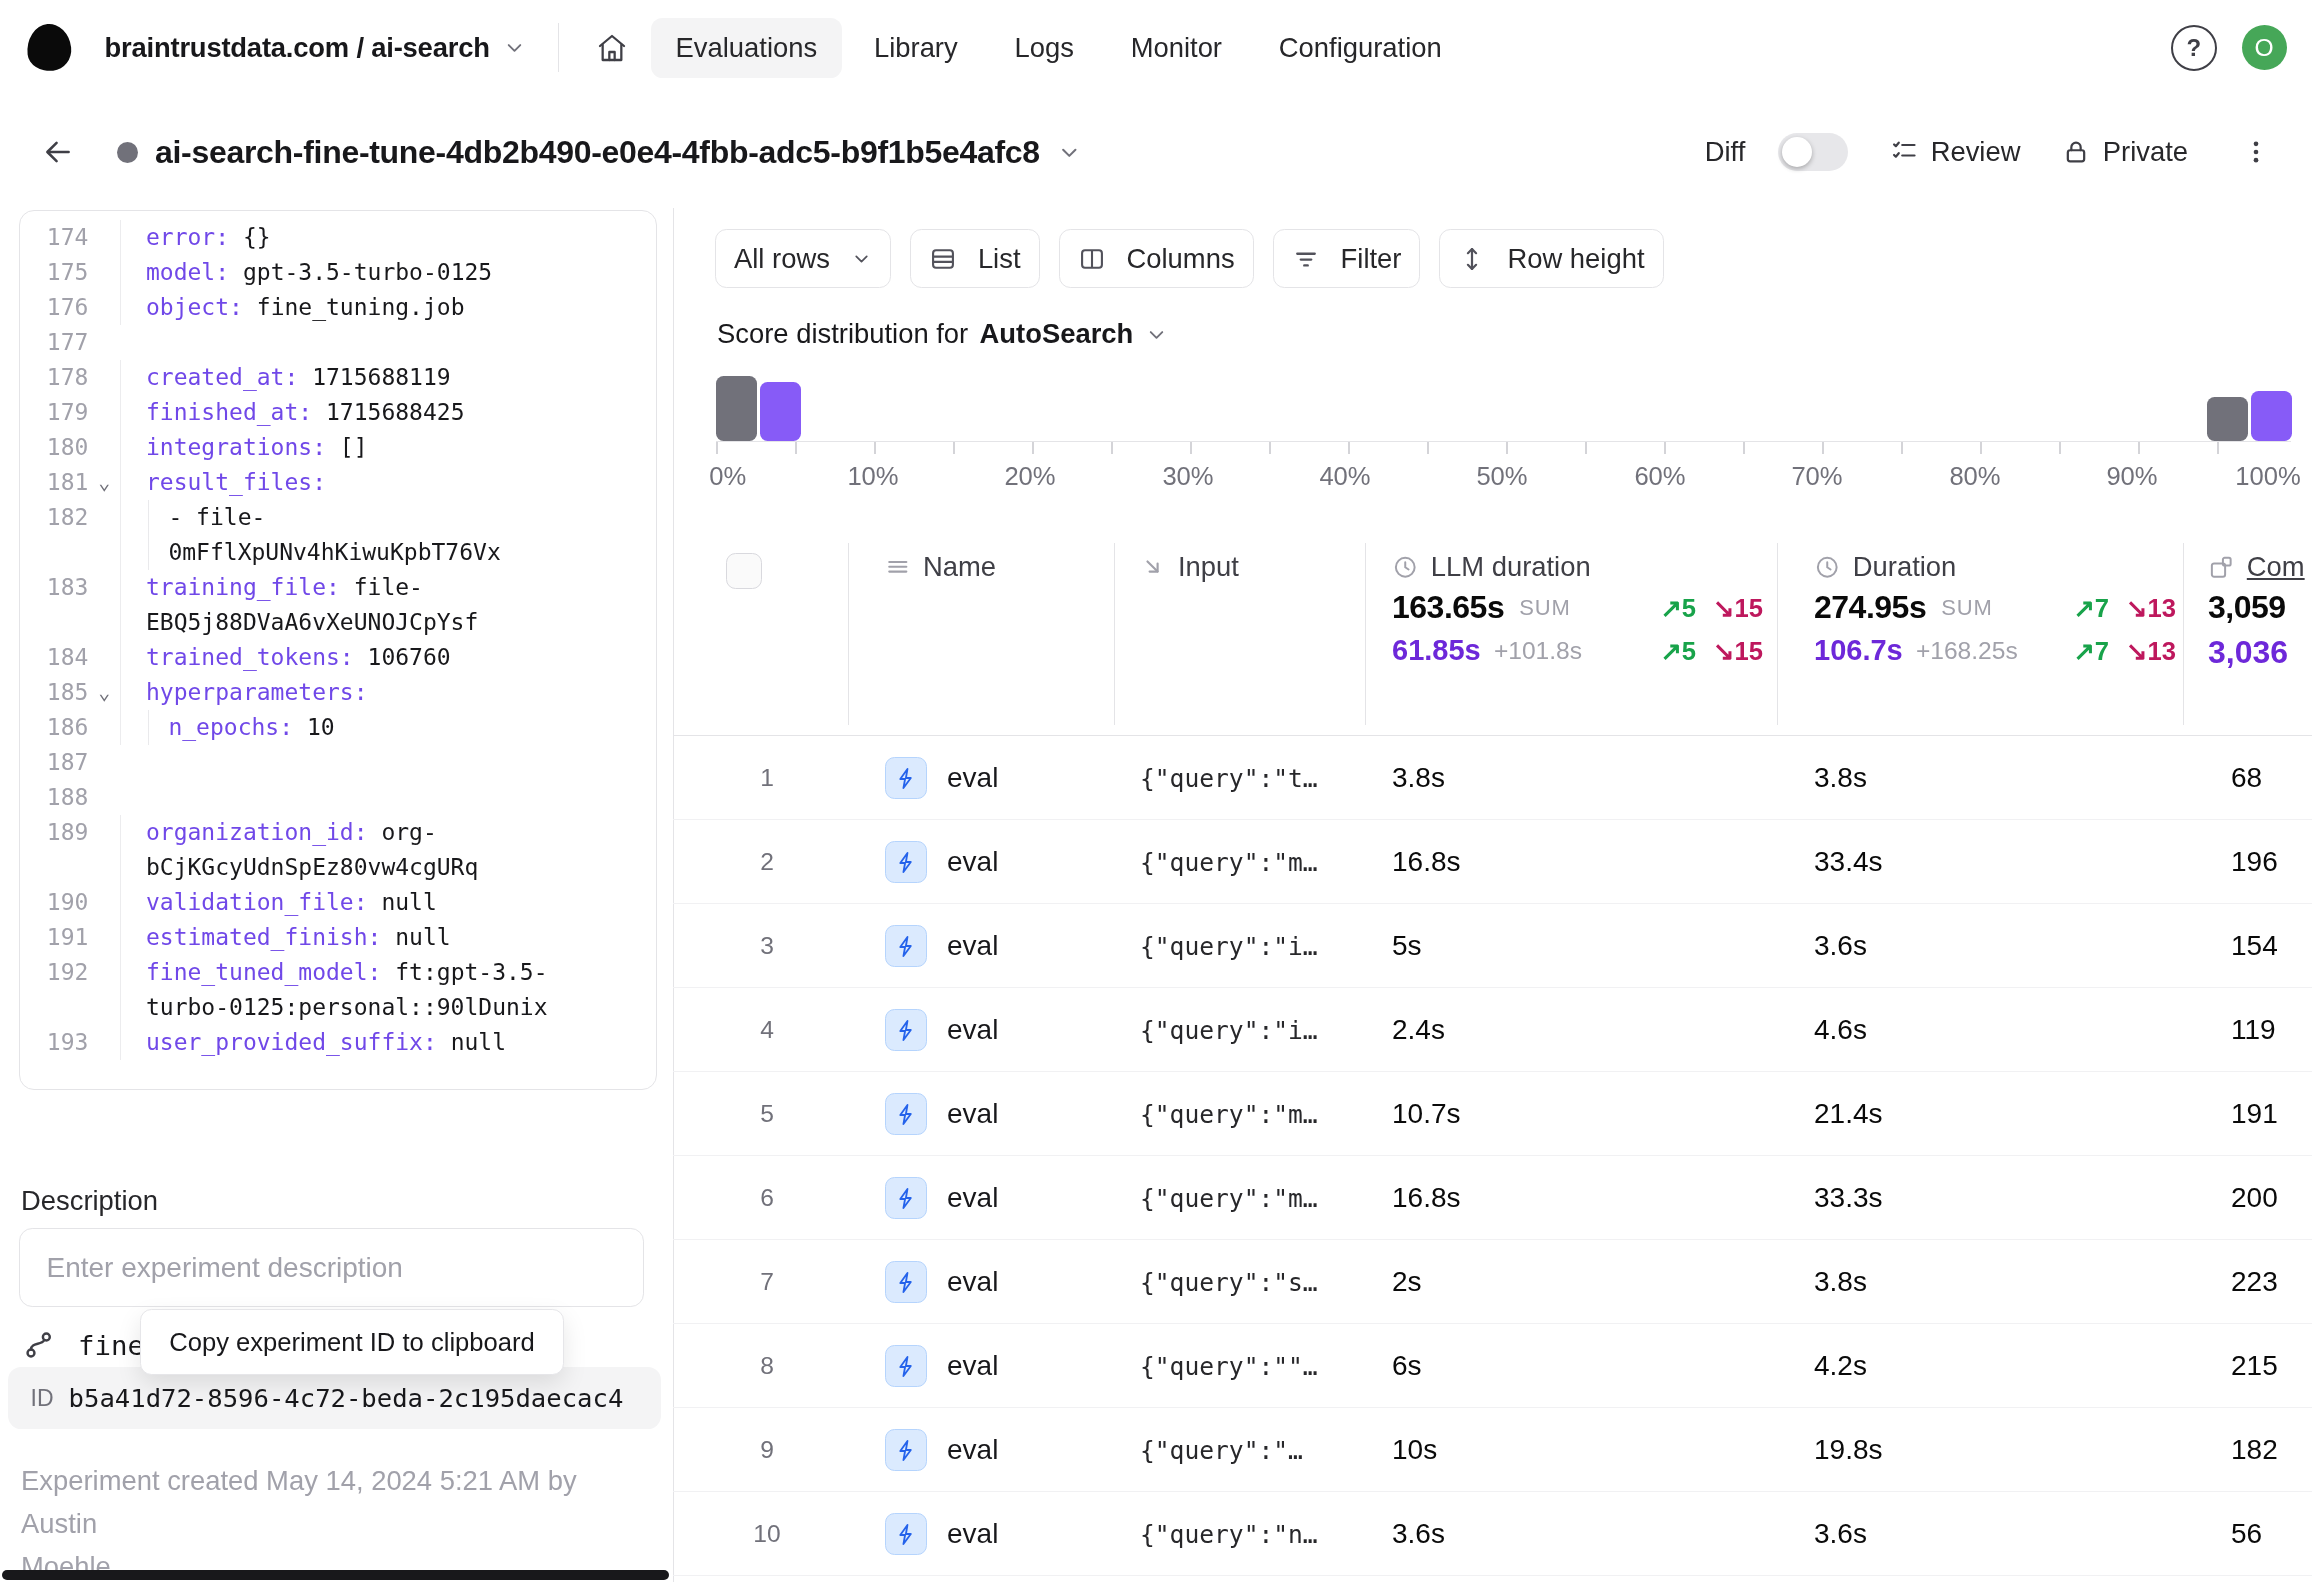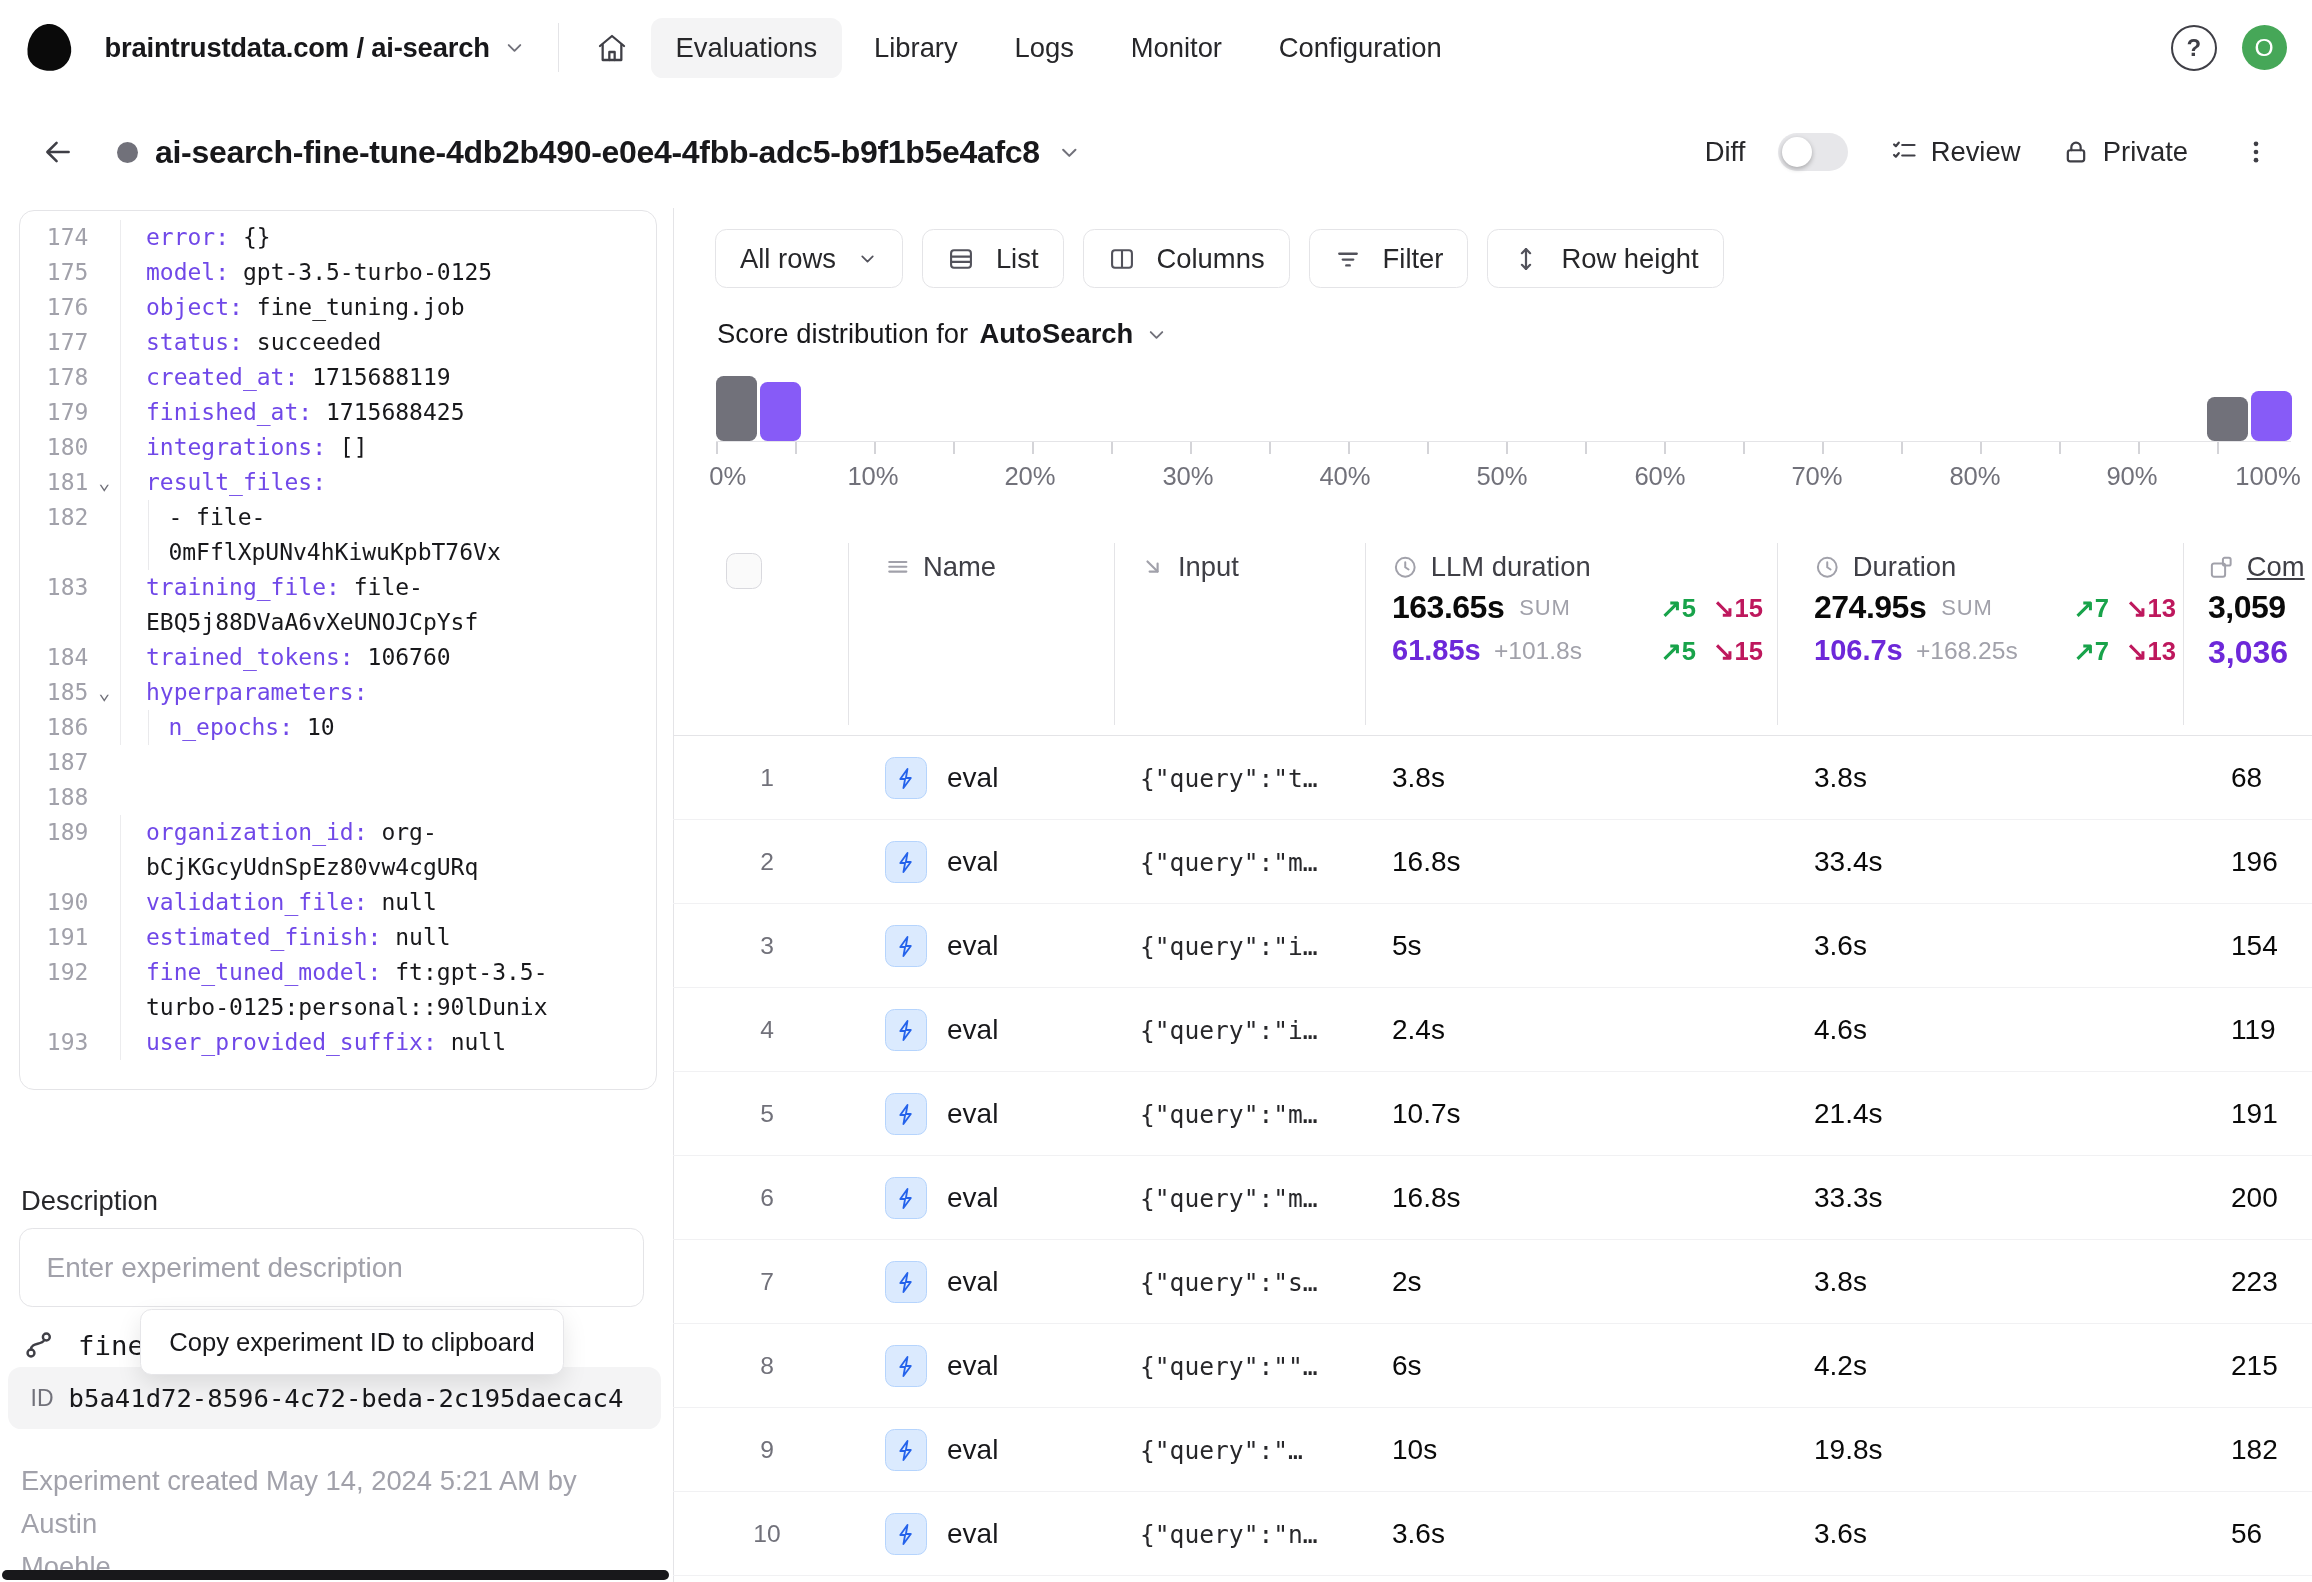--- a/index.html
+++ b/index.html
@@ -66,21 +66,21 @@
   .id-label{font-size:23px;color:#71717a;flex:none;}
   .id-value{font-family:"DejaVu Sans Mono",monospace;font-size:25.6px;color:#18181b;white-space:nowrap;}
   .created{position:absolute;left:21px;top:1251px;width:606px;font-size:27.4px;line-height:43px;color:#a1a1aa;
         white-space:pre-line;}
   .left-scrollbar{position:absolute;left:1.9px;bottom:1.9px;width:667px;height:10.4px;background:#18181b;border-radius:5.7px;}
 
   
   .right-panel{position:absolute;top:208px;left:673px;right:0;bottom:0;overflow:hidden;}
   .toolbar{position:absolute;left:42px;top:21px;display:flex;gap:19px;}
   .btn{height:57px;border:0.9px solid #e4e4e7;border-radius:11.4px;display:flex;align-items:center;gap:21px;
-        padding:0 24px;font-size:27.4px;font-weight:500;color:#27272a;background:#fff;white-space:nowrap;}
+        padding:0 18px;font-size:27.4px;font-weight:500;color:#27272a;background:#fff;white-space:nowrap;}
   .btn svg{color:#52525b;}
   .score-row{position:absolute;left:44px;top:110px;display:flex;align-items:center;gap:11.4px;font-size:27.4px;color:#18181b;}
   .score-bold{font-weight:700;}
 
   .chart{position:absolute;left:43px;top:142px;width:1580px;height:151px;}
   .bars{position:absolute;left:0;top:0;width:100%;height:91px;}
   .bar{position:absolute;bottom:0;width:41px;border-radius:7.6px;}
   .bar0{left:0;} .bar1{left:44px;} .bar2{left:1491px;} .bar3{left:1535px;}
   .axis-line{position:absolute;left:0;top:91px;width:1575px;height:0.9px;background:#e4e4e7;}
   .ticks{position:absolute;left:0;top:92px;width:1575px;height:12.3px;
@@ -234,21 +234,20 @@
           <span class="lcontent"><span class="key">model</span><span class="sep">: </span><span class="val">gpt-3.5-turbo-0125</span></span>
         </div>
         <div class="code-line">
           <span class="ln">176</span>
           <span class="lchev"></span>
           <span class="lcontent"><span class="key">object</span><span class="sep">: </span><span class="val">fine_tuning.job</span></span>
         </div>
         <div class="code-line">
           <span class="ln">177</span>
           <span class="lchev"></span>
-          <span class="lcontent"><span class="key">status</span><span class="sep">: </span><span class="val">succeeded</span></span>
         </div>
         <div class="code-line">
           <span class="ln">178</span>
           <span class="lchev"></span>
           <span class="lcontent"><span class="key">created_at</span><span class="sep">: </span><span class="val">1715688119</span></span>
         </div>
         <div class="code-line">
           <span class="ln">179</span>
           <span class="lchev"></span>
           <span class="lcontent"><span class="key">finished_at</span><span class="sep">: </span><span class="val">1715688425</span></span>

